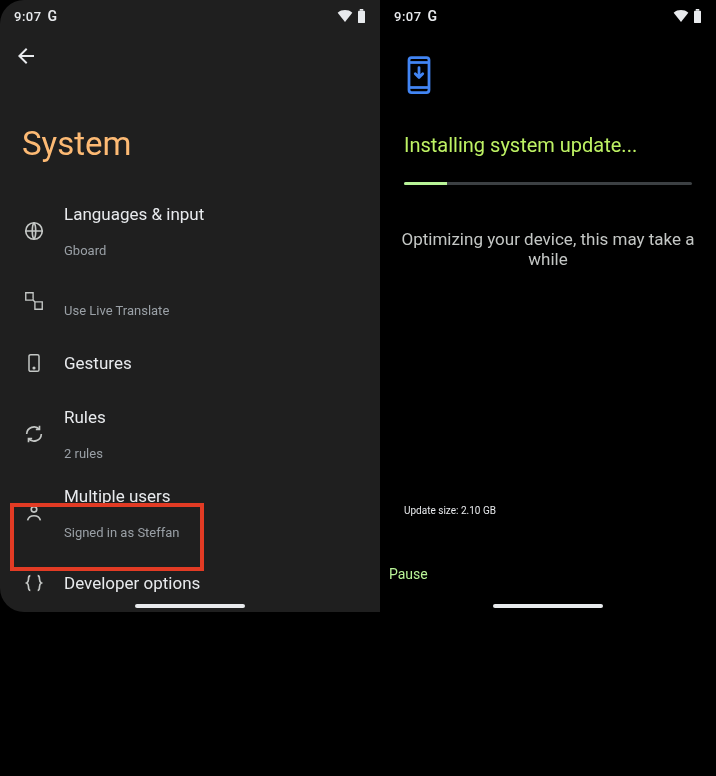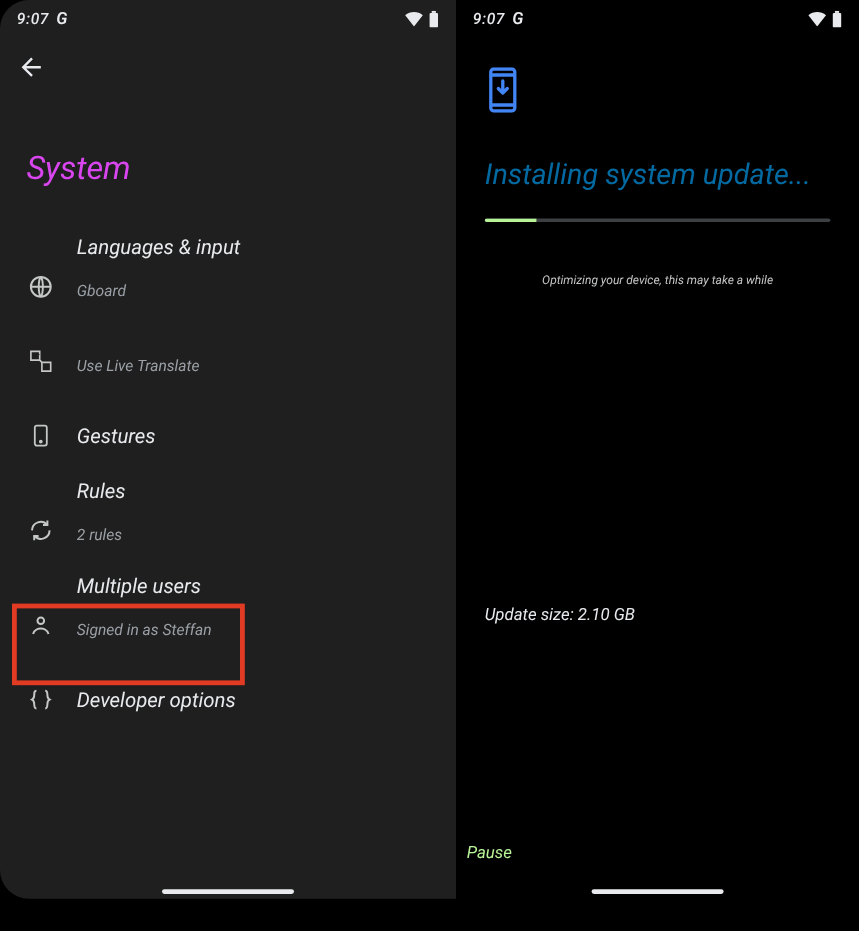--- a/index.html
+++ b/index.html
@@ -7,23 +7,22 @@
     font-family: 'Roboto', 'Segoe UI', Arial, sans-serif;
     background: #000;
     width: 716px;
     height: 776px;
     display: flex;
     overflow: hidden;
     color: #e8eaed;
   }
   .screen {
     position: relative;
-    height: 749px;
+    height: 612px;
     overflow: hidden;
-    font-style: italic;
   }
   .screen-left { width: 380px; background: #1f1f1f; border-top-left-radius: 24px; border-bottom-left-radius: 24px;}
   .screen-right { width: 336px; background: #000; border-top-right-radius: 24px; border-bottom-right-radius: 24px; position: relative;}
   .statusbar {
     display: flex;
     align-items: center;
     height: 28px;
     padding: 4px 14px 0 14px;
     font-size: 13px;
     font-weight: 500;
@@ -34,29 +33,29 @@
   .statusbar .spacer { flex: 1; }
   .statusbar .wifi, .statusbar .battery { margin-left: 4px; }
   .statusbar .wifi svg, .statusbar .battery svg { display:block; }
   .back-row {
     padding: 16px 14px 8px 14px;
   }
   .back-arrow { 
     width: 24px; height: 24px; cursor:pointer;
   }
   .page-title {
-    font-size: 27px;
+    font-size: 33px;
     font-weight: 400;
-    color: #d946ef;
+    color: #fdba74;
     padding: 48px 0 24px 22px;
   }
   .list { padding: 4px 0; }
   .list-item {
     display: flex;
-    align-items: flex-end;
+    align-items: center;
     padding: 12px 14px 12px 22px;
     cursor: pointer;
     min-height: 62px;
   }
   .list-item .icon {
     width: 24px;
     height: 24px;
     display:flex;
     align-items:center;
     justify-content:center;
@@ -97,52 +96,52 @@
     height: 4px;
     background: #e8eaed;
     border-radius: 2px;
   }
 
   
   .update-icon {
     margin: 28px 0 0 24px;
   }
   .installing-title {
-    font-size: 24px;
+    font-size: 20px;
     line-height: 38px;
-    color: #0369a1;
+    color: #bef264;
     font-weight: 400;
     padding: 28px 24px 0 24px;
   }
   .progress-bar {
     margin: 18px 24px 0 24px;
     height: 3px;
     background: #3c4043;
     border-radius: 2px;
     overflow:hidden;
     position:relative;
   }
   .progress-fill {
     position:absolute;
     left:0; top:0; bottom:0;
     background: #b8f397;
     width: 15%;
   }
   .optimizing {
     text-align:center;
-    font-size: 10px;
+    font-size: 17px;
     color: #c4c7c5;
     margin-top: 44px;
     padding: 0 20px;
   }
   .update-size {
     position:absolute;
     left: 24px;
     top: 505px;
-    font-size: 14px;
+    font-size: 10px;
     color: #e8eaed;
   }
   .pause-btn {
     position:absolute;
     left: 9px;
     bottom: 30px;
     font-size: 14px;
     color: #b8f397;
     cursor:pointer;
   }

